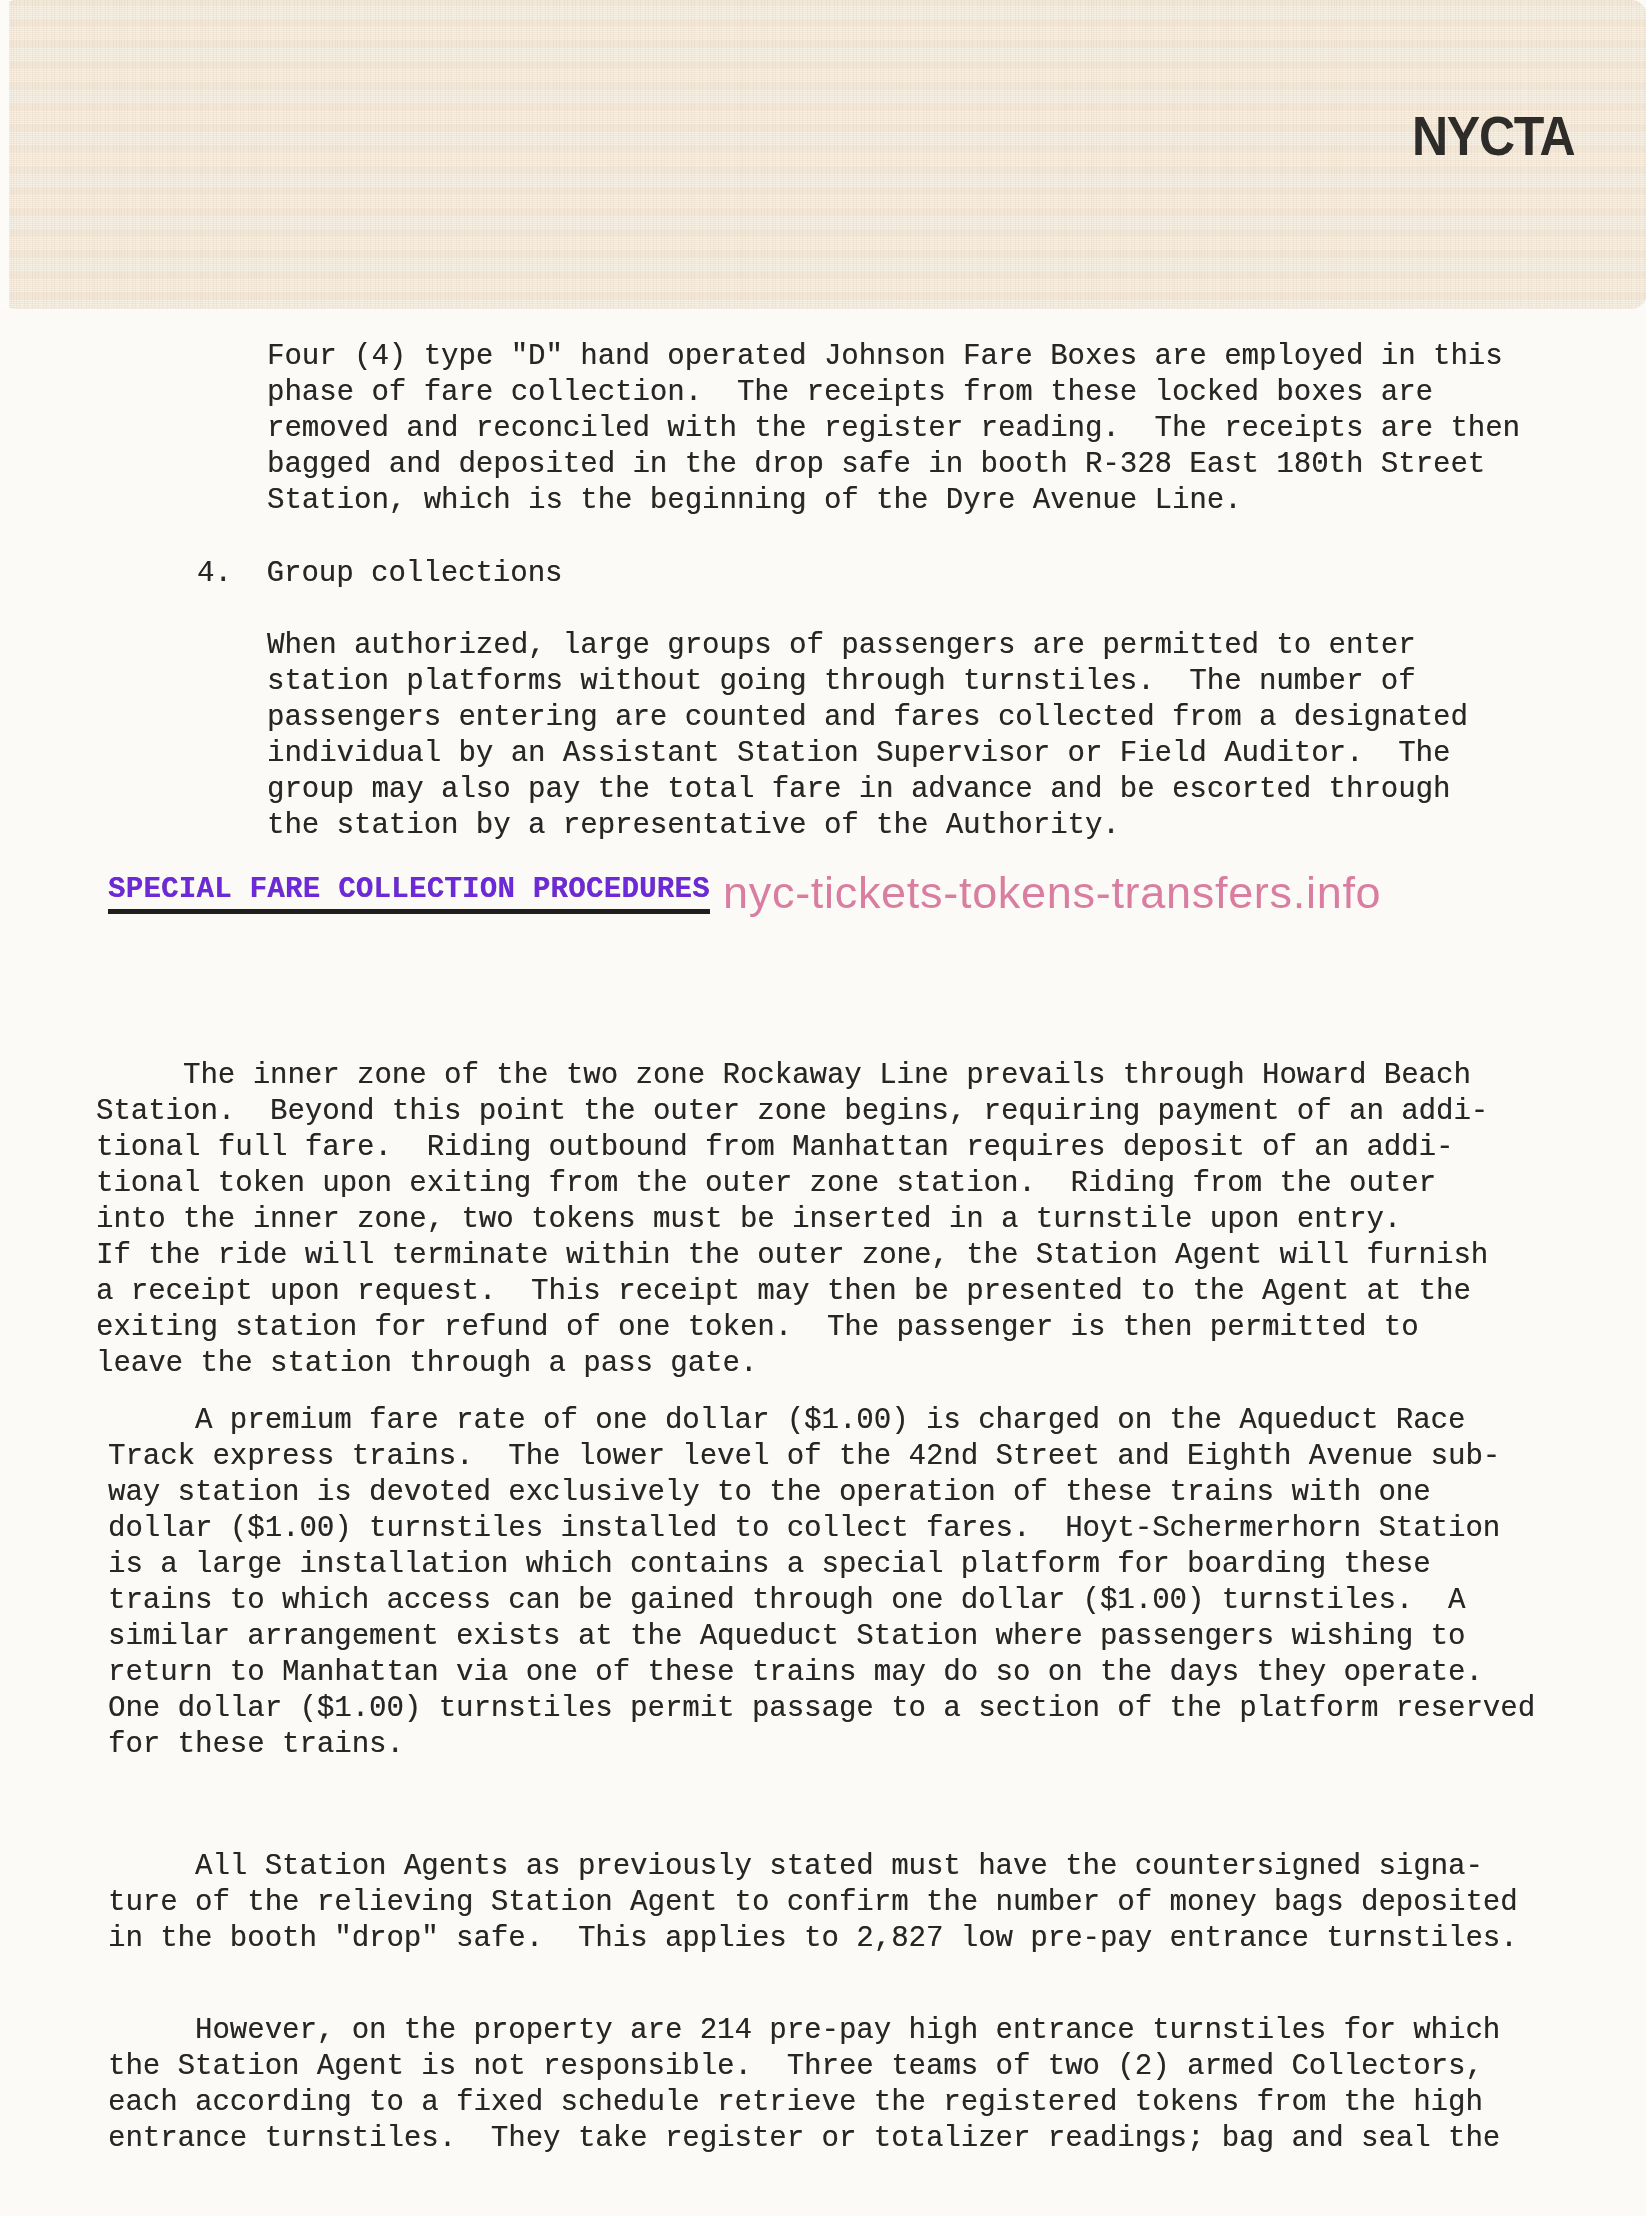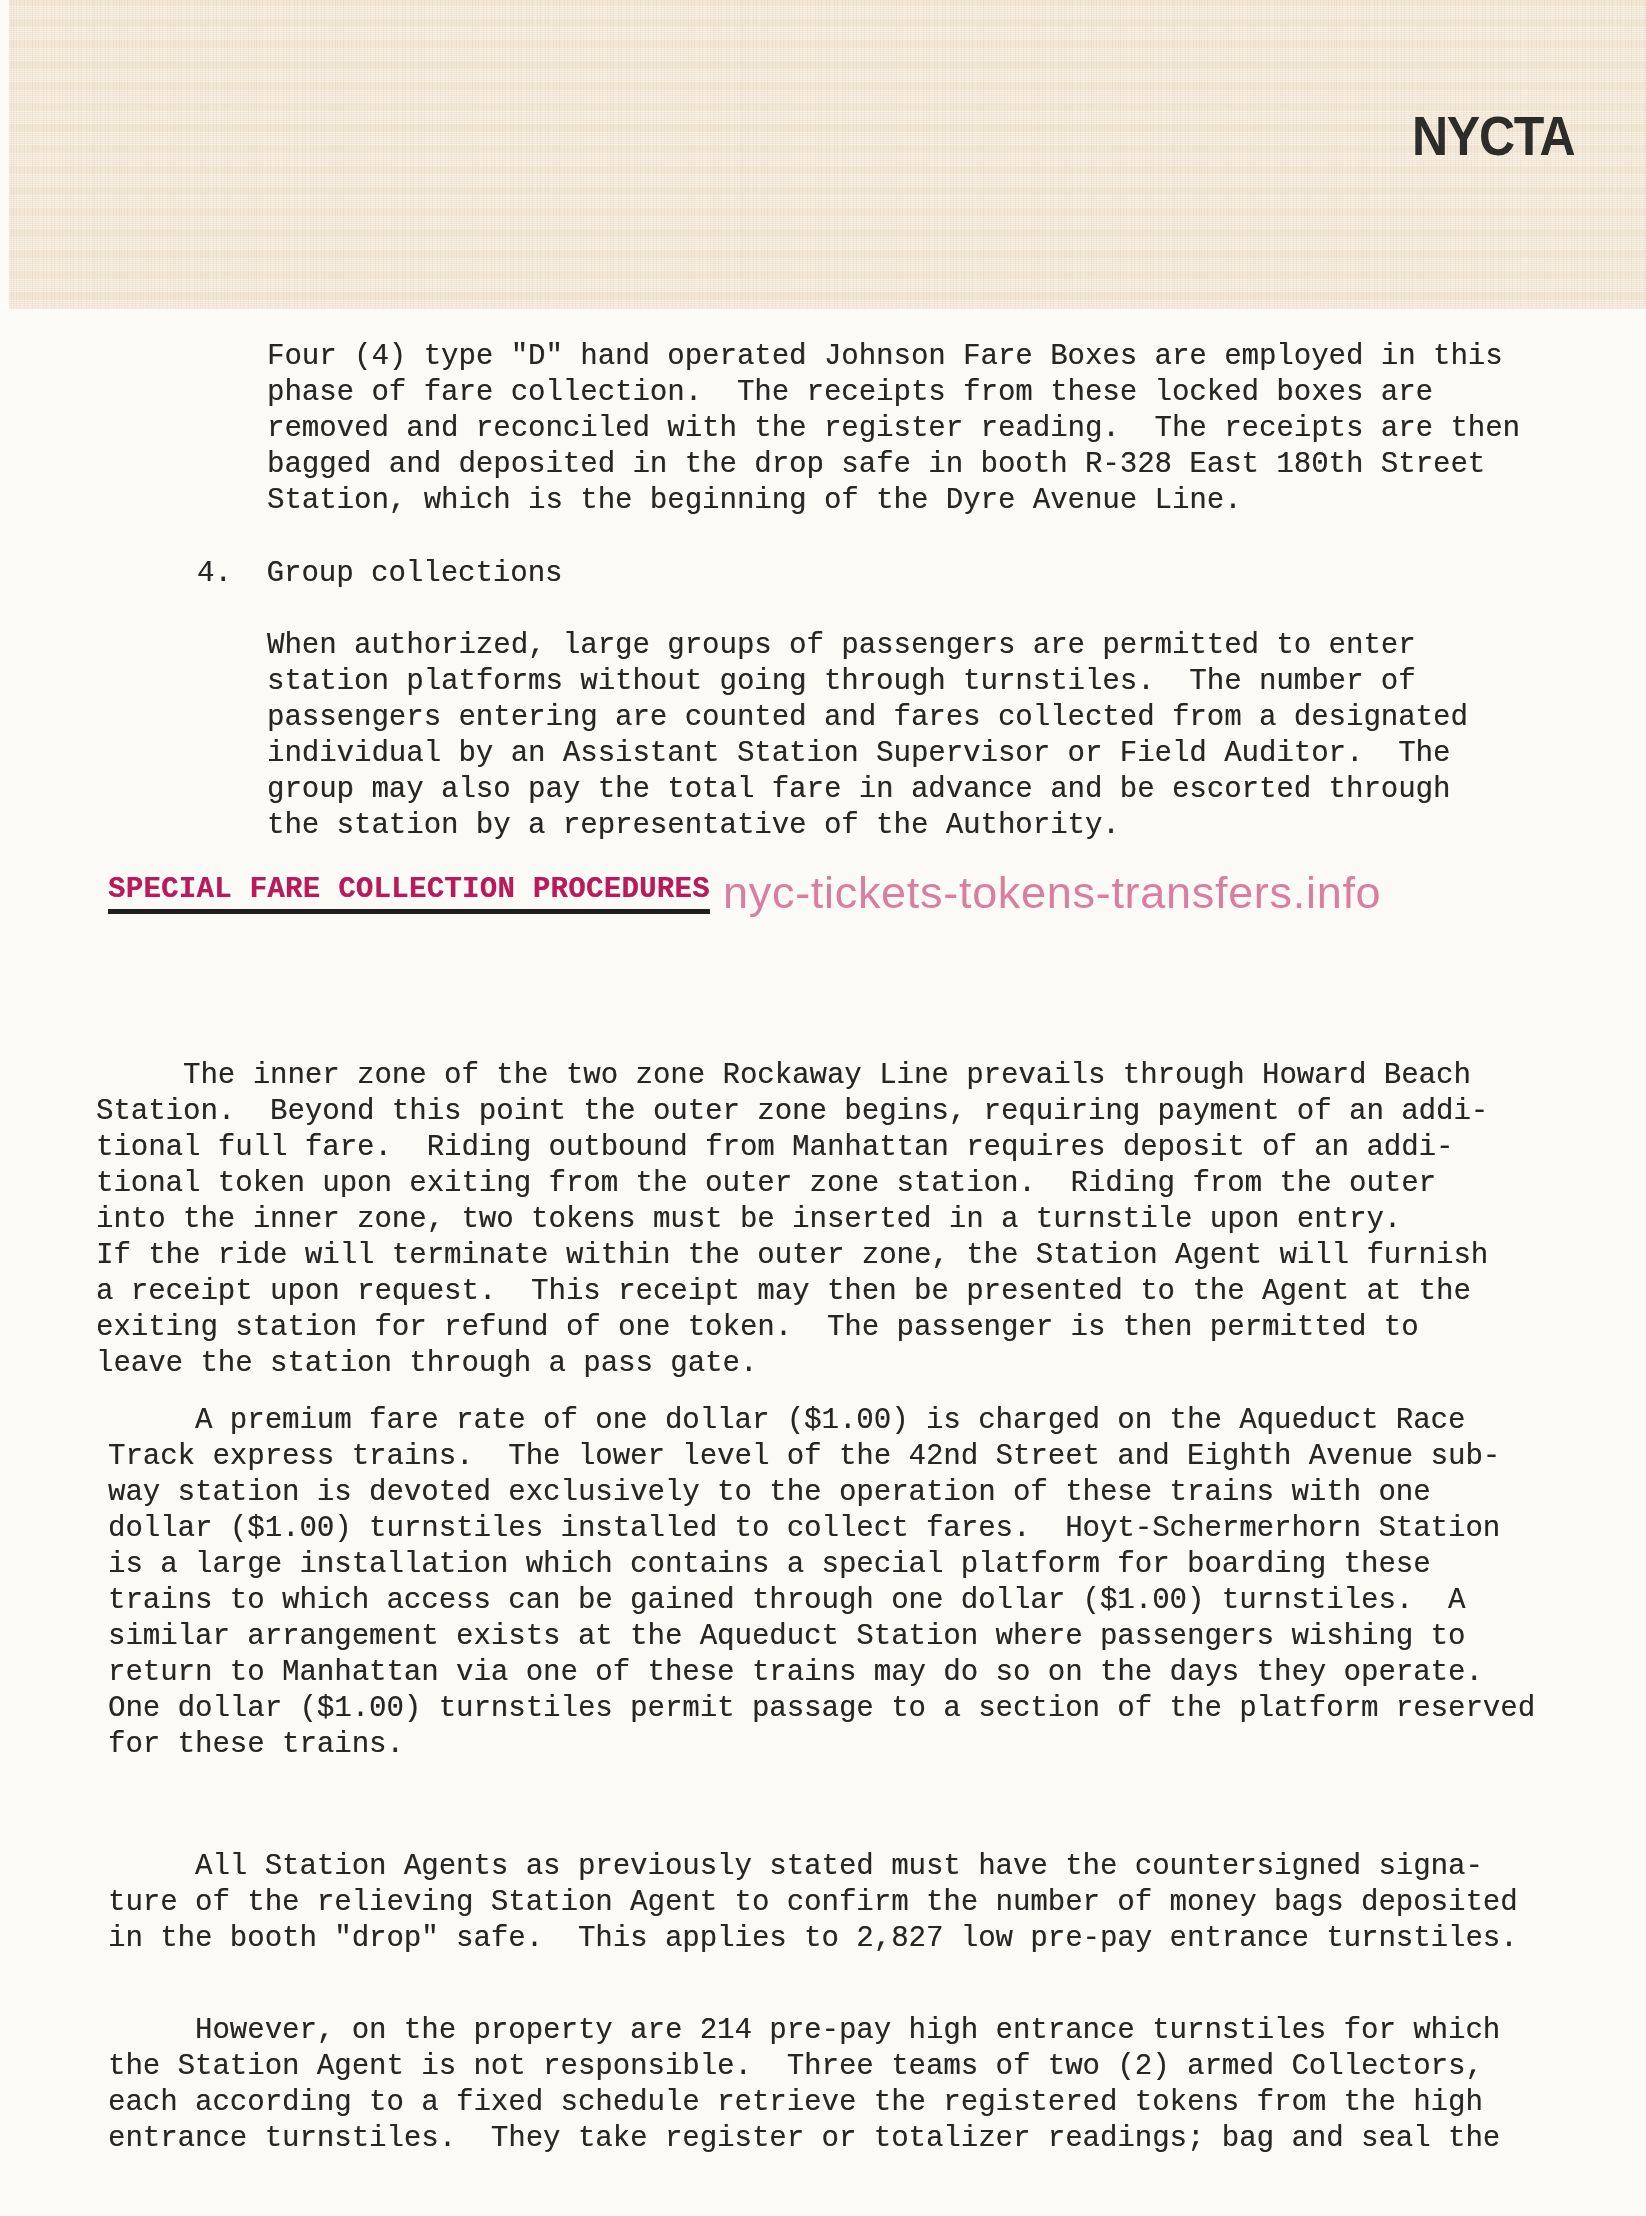--- a/index.html
+++ b/index.html
@@ -10,20 +10,21 @@
     background:#fbfaf6;
     overflow:hidden;
     font-family:"Liberation Mono","DejaVu Sans Mono",monospace;
   }
   .top-band{
     position:absolute;left:0;top:0;width:1647px;height:309px;
     background-color:#f2e7d6;
     background-image:
       repeating-linear-gradient(0deg, rgba(255,255,255,0.35) 0 0.7px, rgba(0,0,0,0) 0.7px 2.1px),
       repeating-linear-gradient(90deg, rgba(205,185,160,0.18) 0 0.7px, rgba(0,0,0,0) 0.7px 2.7px);
+    border-radius: 16px;
   }
   .band-left-strip{
     position:absolute;left:0;top:0;width:9px;height:309px;background:#fcfbf8;
   }
   .brand{
     position:absolute;left:1412px;top:109px;
     font-family:"Liberation Sans","DejaVu Sans",sans-serif;
     font-weight:700;font-size:55px;line-height:1;
     color:#2e2c29;letter-spacing:-1.4px;
     transform:scaleX(0.91);transform-origin:left top;
@@ -34,21 +35,21 @@
     white-space:pre;
     color:#262626;
     text-shadow:0.3px 0.3px 0 rgba(30,30,30,0.55);
     z-index:2;
   }
   .heading{
     font-weight:700;
     letter-spacing:0.3px;
     border-bottom:5.5px solid #1f1f1f;
     padding-bottom:0.7px;
-    color:#be185d;
+    color:#6d28d9;
   }
   .watermark{
     position:absolute;left:723px;top:870px;
     font-family:"Liberation Sans","DejaVu Sans",sans-serif;
     font-size:45px;line-height:45px;
     color:#be185d;opacity:0.55;letter-spacing:0.7px;
     z-index:1;
   }
 </style>
 </head>

